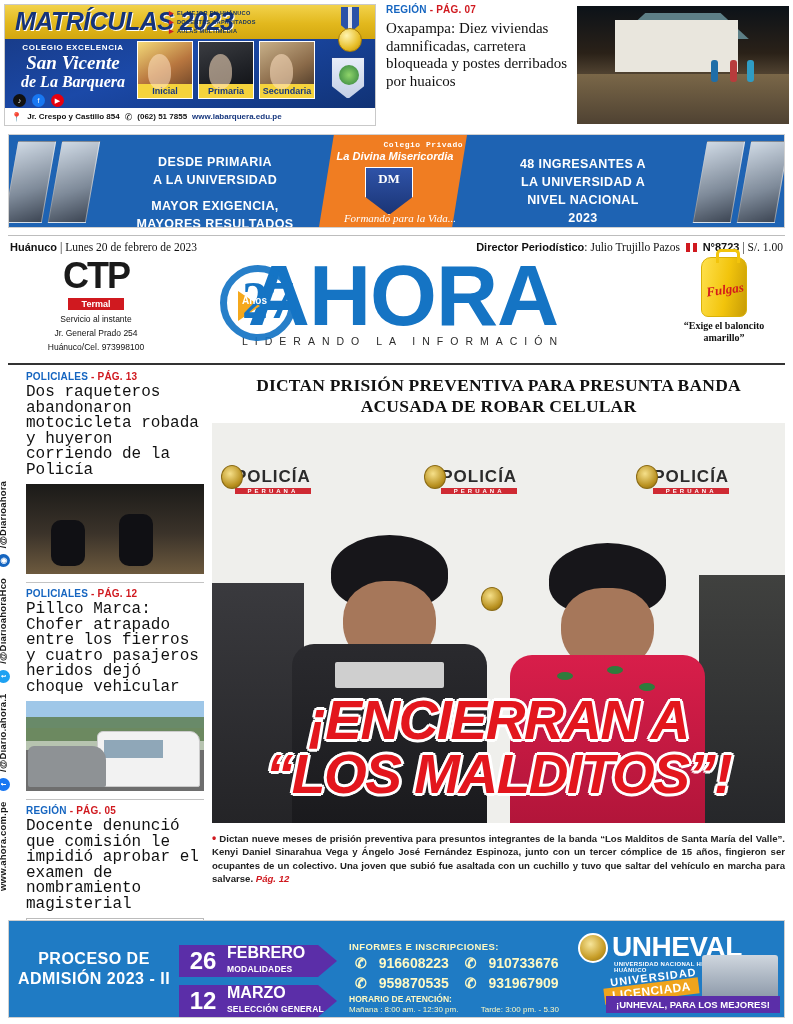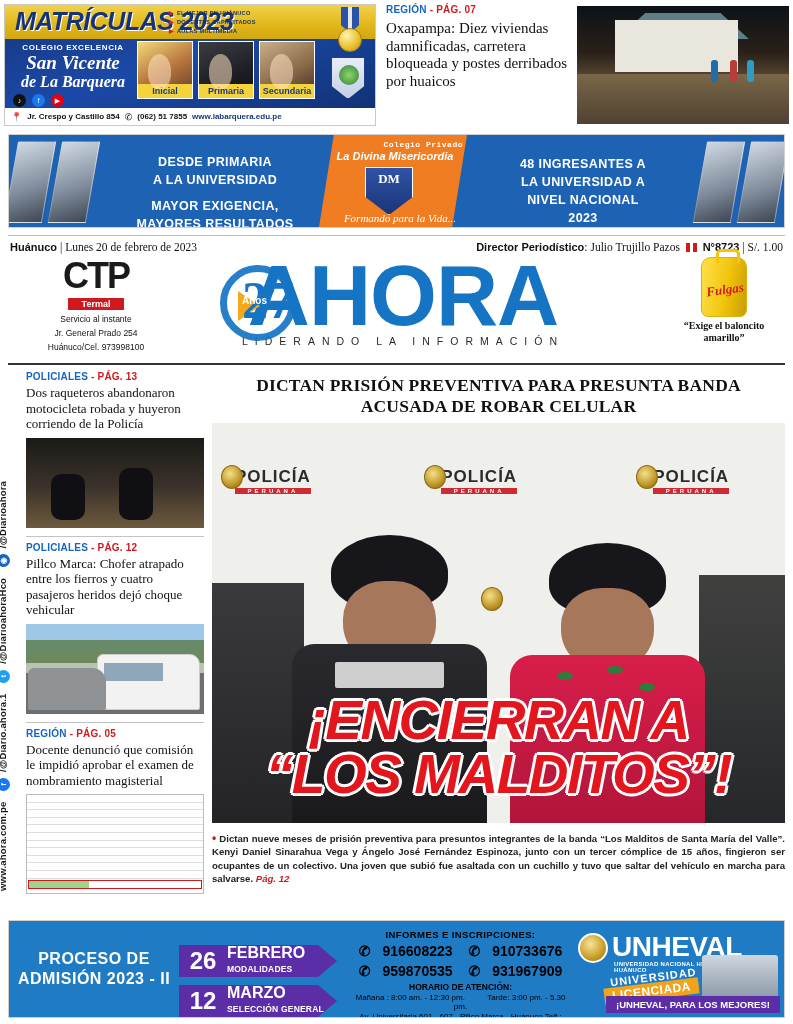--- a/index.html
+++ b/index.html
@@ -257,21 +257,21 @@
   }
   .socialrail .ic {
     display:inline-block; width:13px; height:13px; border-radius:50%;
     color:#fff; font-size:8px; text-align:center; line-height:13px; margin:0 3px -2px 8px;
   }
   .ic.fb{background:#1877f2;} .ic.tw{background:#1da1f2;} .ic.ig{background:#1565c0;}
 
   .sidebar { width:178px; }
   .side-item { padding-bottom:5px; }
   .side-head {
-    font-family:Liberation Serif, serif; font-size:13px; line-height:15.5px;
+    font-family:Liberation Mono, monospace; font-size:16px; line-height:15.5px;
     color:#111; margin-top:3px;
   }
   .side-photo { width:100%; height:90px; margin-top:6px; position:relative; overflow:hidden; }
   .sp1 { background:linear-gradient(180deg,#1b1a18,#3b332a 55%,#6d5a3e); }
   .sp1 .fig { position:absolute; bottom:8px; width:34px; height:46px; border-radius:10px; background:#101014;}
   .sp1 .f1{left:14%;} .sp1 .f2{left:52%; height:52px;}
   .sp2 { background:linear-gradient(180deg,#9fc7e8 0 30%, #b7c4b0 30% 55%, #6e6e6e 55% 100%); }
   .sp2 .amb { position:absolute; right:2%; bottom:4px; width:58%; height:62%; background:#f2f2f2; border-radius:6px 10px 2px 2px; border:1px solid #ccc;}
   .sp2 .amb::after{content:""; position:absolute; left:6px; top:8px; width:58%; height:34%; background:#8fa7b8;}
   .sp2 .car { position:absolute; left:1%; bottom:4px; width:44%; height:46%; background:#8e9295; border-radius:6px 14px 2px 2px;}
@@ -344,21 +344,21 @@
   .pill { position:relative; height:32px; margin-bottom:8px; display:flex; align-items:center;}
   .pill .arrow {
     position:absolute; left:0; top:0; height:32px; width:158px;
     background:#5b2ea8; clip-path: polygon(0 0, 88% 0, 100% 50%, 88% 100%, 0 100%);
   }
   .pill .num { position:relative; color:#fff; font-family:"Liberation Sans",sans-serif;
     font-weight:bold; font-size:24px; width:48px; text-align:center; }
   .pill .mname { position:relative; color:#fff; font-family:"Liberation Sans",sans-serif;
     font-weight:bold; font-size:16px; line-height:16px; }
   .pill .msub { position:relative; display:block; font-size:8.5px; font-weight:bold; letter-spacing:0.2px;}
-  .bb-info { flex:1; color:#000000; text-align:center; padding-top:8px; }
+  .bb-info { flex:1; color:#fef9c3; padding-top:20px; }
   .bb-info .t1 { font-family:"Liberation Sans",sans-serif; font-size:9.5px; font-weight:bold; letter-spacing:0.4px;}
   .bb-info .phones { font-family:"Liberation Sans",sans-serif; font-size:14px; font-weight:bold; margin-top:2px; line-height:18px;}
   .bb-info .phones span { margin:0 6px; }
   .bb-info .t2 { font-family:"Liberation Sans",sans-serif; font-size:8.5px; font-weight:bold; margin-top:2px;}
   .bb-info .t3 { font-family:"Liberation Sans",sans-serif; font-size:8px; margin-top:1px;}
   .bb-right { width:212px; position:relative; }
   .bb-right .unheval {
     position:absolute; left:40px; top:10px; color:#fff;
     font-family:"Liberation Sans",sans-serif; font-weight:bold; font-size:28px; letter-spacing:-0.5px;
   }

